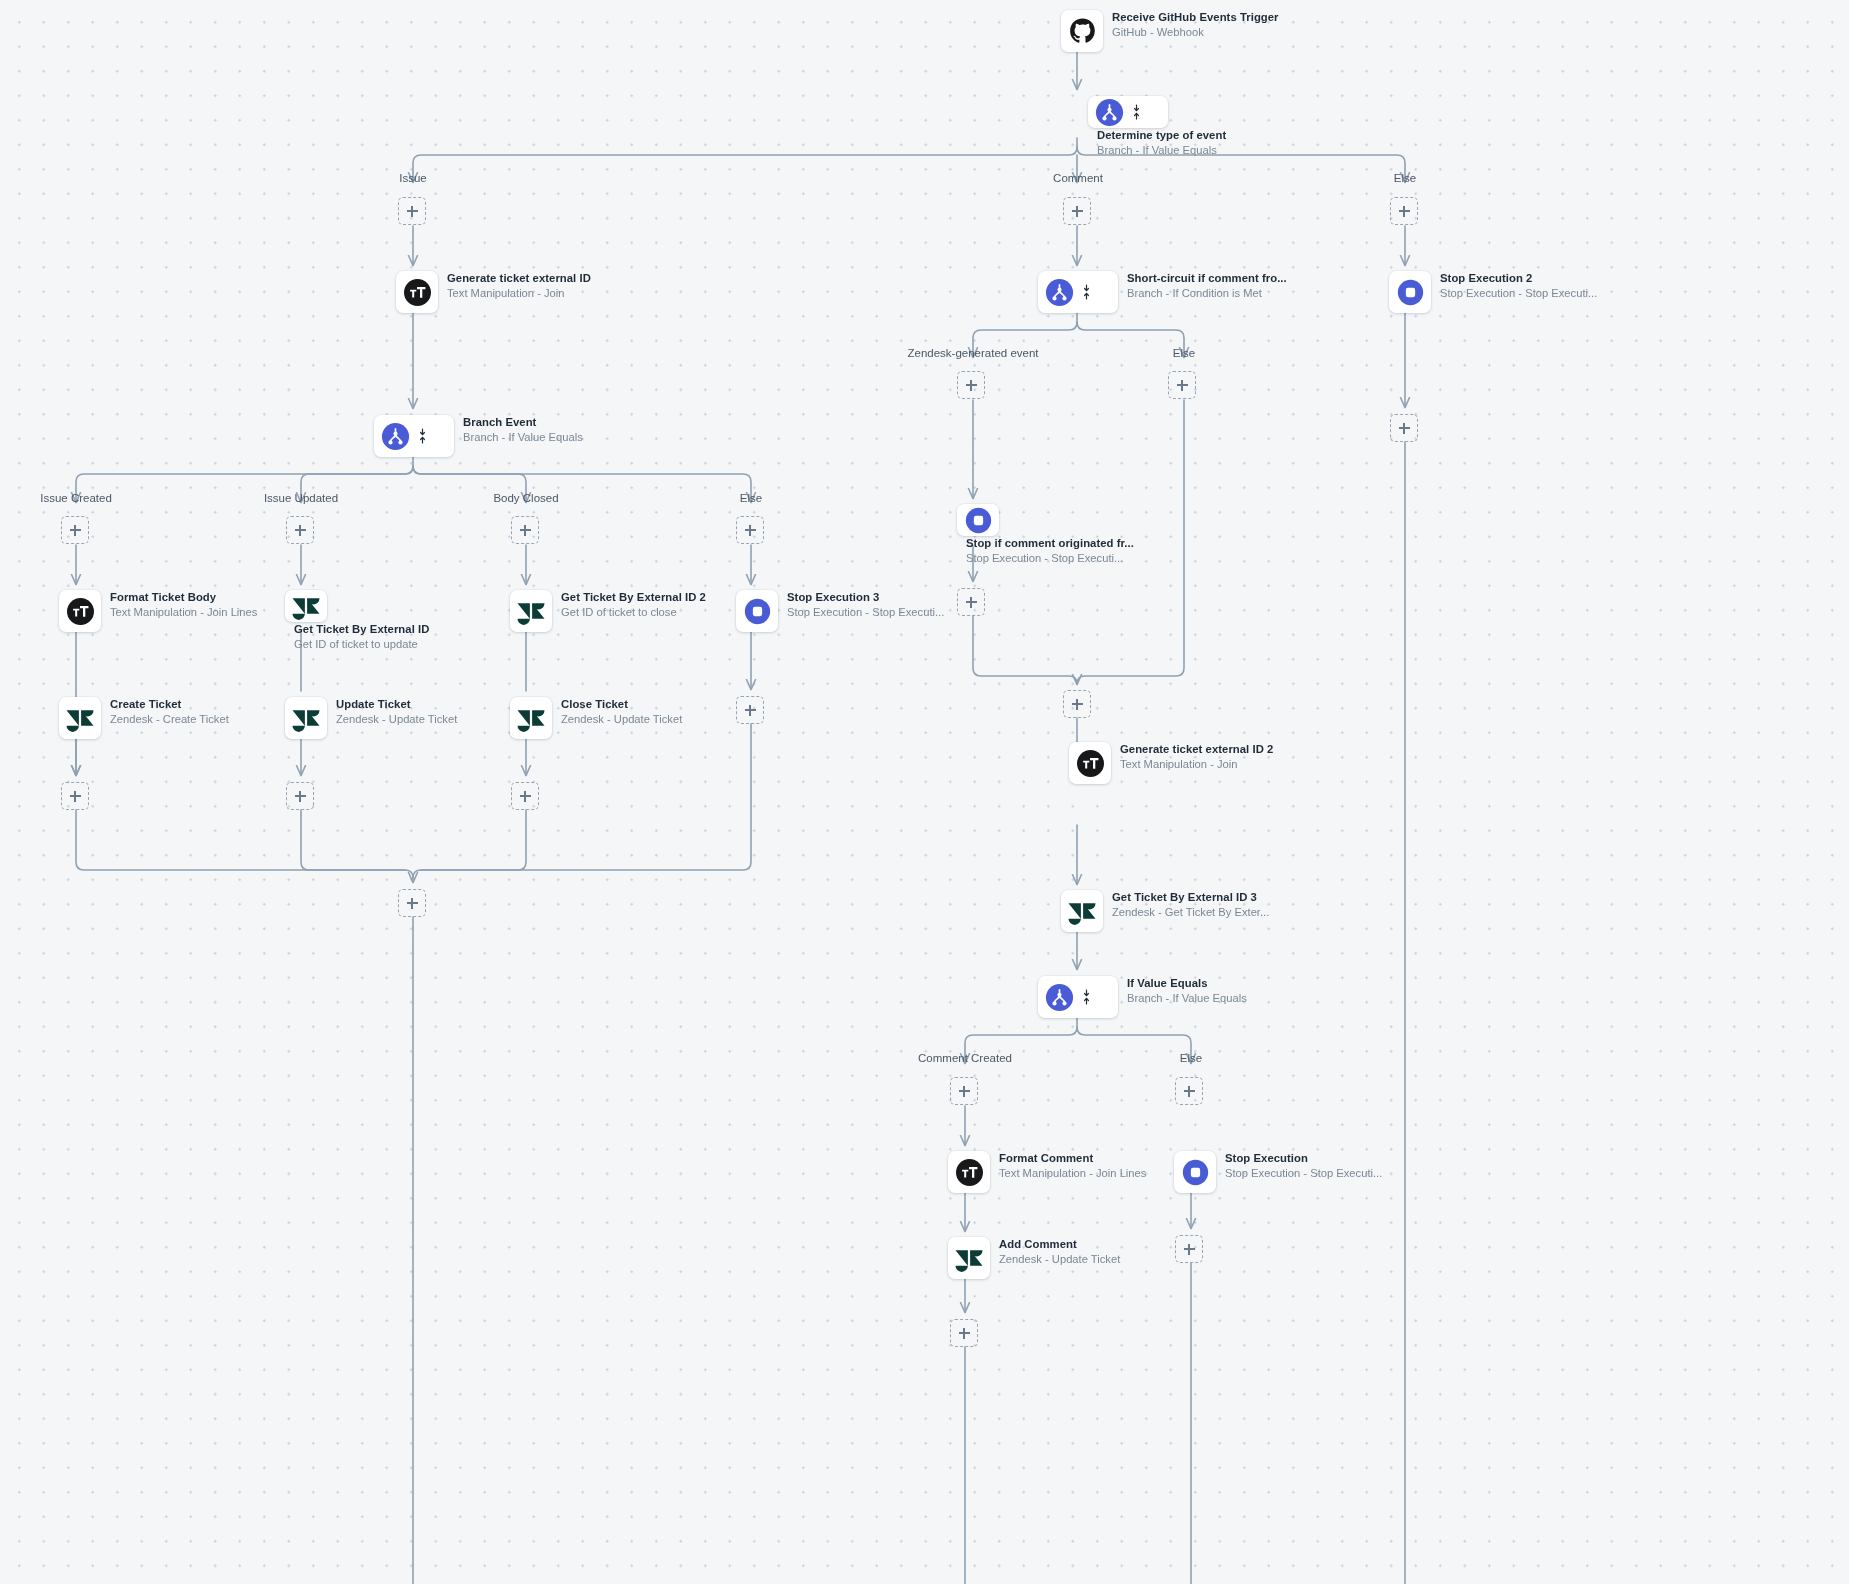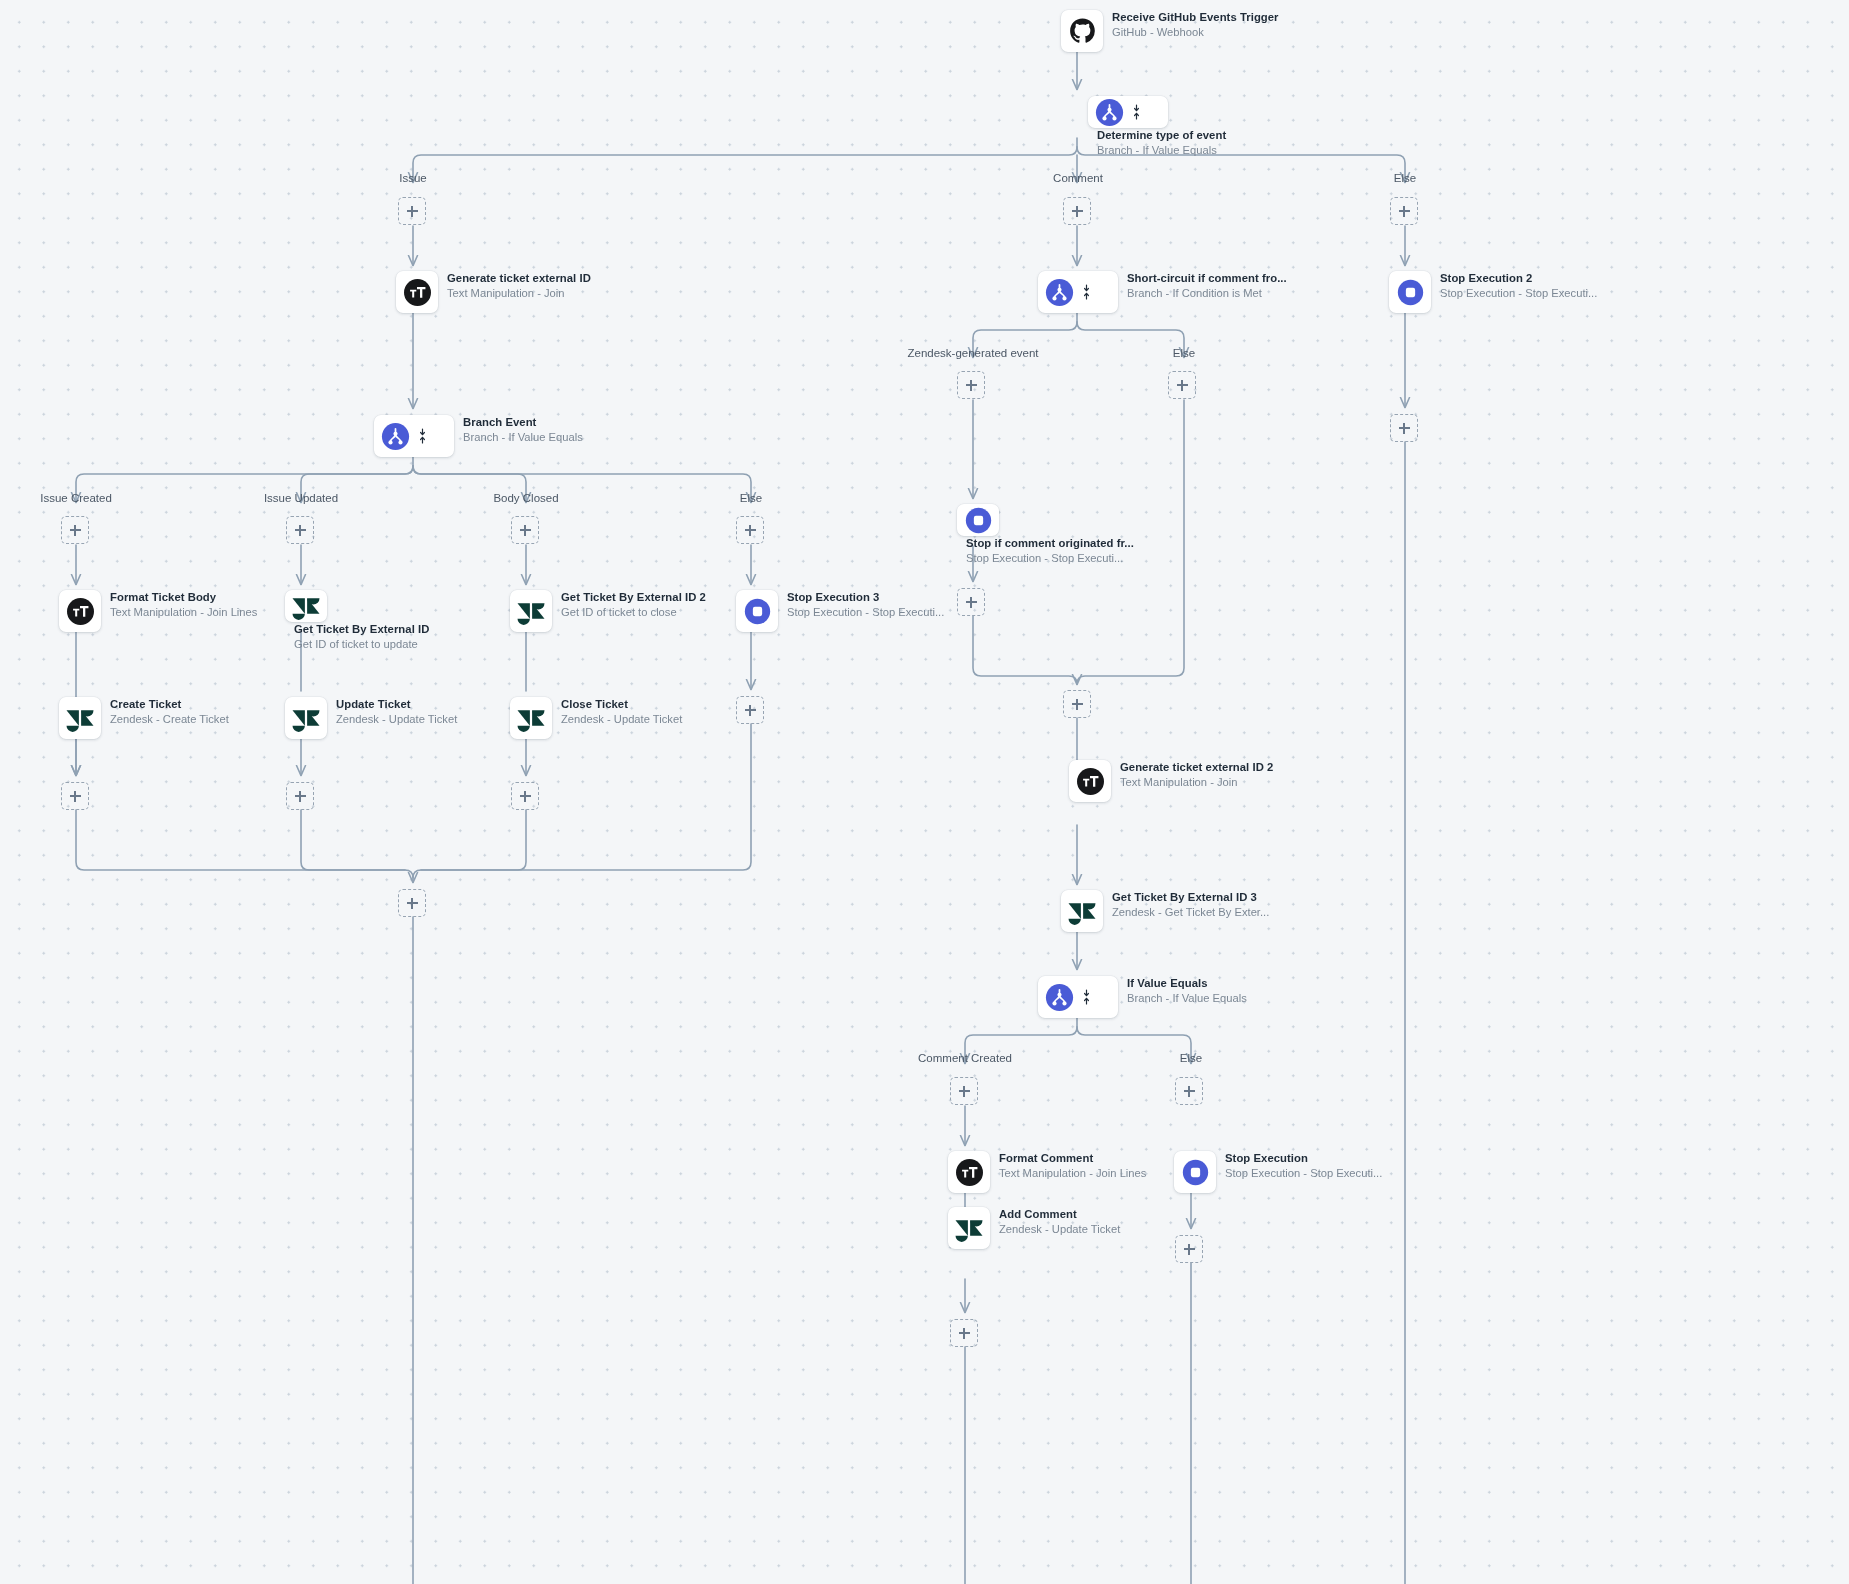--- a/index.html
+++ b/index.html
@@ -488,21 +488,21 @@
               <circle cx="16" cy="16" r="15" fill="#4a5bd6"></circle>
               <rect x="10.5" y="10.5" width="11" height="11" rx="2.4" fill="#ffffff"></rect>
             </svg>
           </span>
         </div>
         <div class="labels">
           <div class="title">Stop if comment originated fr...</div>
           <div class="subtitle">Stop Execution - Stop Executi...</div>
         </div>
       </div>
-      <div class="node" style="left: 1061px; top: 760px; padding-left: 8px;">
+      <div class="node" style="left: 1061px; top: 742px; padding-left: 8px;">
         <div class="card plain">
           <span class="icon-wrap">
             <svg class="ico-text" viewBox="0 0 32 32" aria-hidden="true">
               <circle cx="16" cy="16" r="16" fill="#17181a"></circle>
               <path fill="#ffffff" d="M7.2 12.6h7.4v2.2h-2.5v7.0h-2.4v-7.0H7.2z"></path>
               <path fill="#ffffff" d="M15.4 9.6h10.0v2.5h-3.7v10.0h-2.7V12.1h-3.6z"></path>
             </svg>
           </span>
         </div>
         <div class="labels">
@@ -579,21 +579,21 @@
               <circle cx="16" cy="16" r="15" fill="#4a5bd6"></circle>
               <rect x="10.5" y="10.5" width="11" height="11" rx="2.4" fill="#ffffff"></rect>
             </svg>
           </span>
         </div>
         <div class="labels">
           <div class="title">Stop Execution</div>
           <div class="subtitle">Stop Execution - Stop Executi...</div>
         </div>
       </div>
-      <div class="node" style="left: 948px; top: 1207px;">
+      <div class="node" style="left: 948px; top: 1237px;">
         <div class="card plain">
           <span class="icon-wrap">
             <svg class="ico-zendesk" viewBox="0 0 34 34" aria-hidden="true">
               <path fill="#0d3c36" d="M15.6 7.6v18.9L0.6 7.6z"></path>
               <path fill="#0d3c36" d="M15.6 33.4a7.5 7.5 0 0 1-15.0 0z" transform="translate(0,-7)"></path>
               <path fill="#0d3c36" d="M18.4 26.5V7.6l15.0 18.9z"></path>
               <path fill="#0d3c36" d="M18.4 7.6a7.5 7.5 0 0 0 15.0 0z"></path>
             </svg>
           </span>
         </div>

